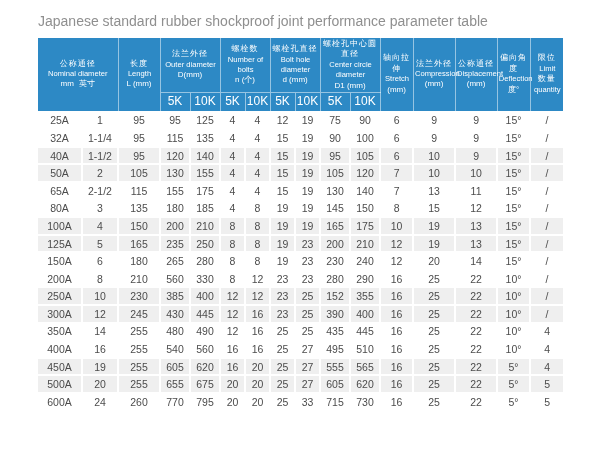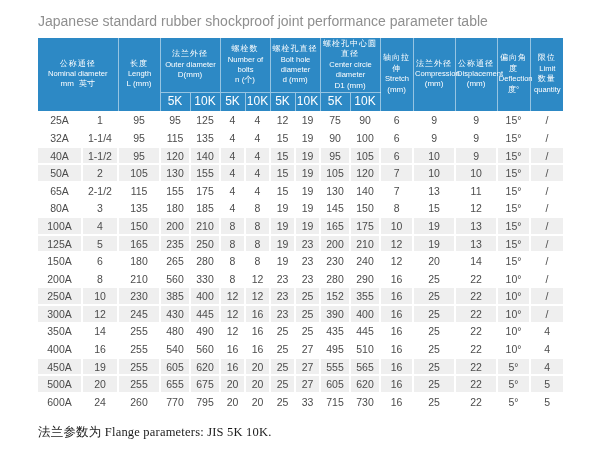--- a/index.html
+++ b/index.html
@@ -440,14 +440,13 @@
           <td>730</td>
           <td>16</td>
           <td>25</td>
           <td>22</td>
           <td>5°</td>
           <td>5</td>
         </tr>
       </tbody>
   </table>
 
-  <div class="footer">法兰参数为 Flange parameters: JIS 5K 10K.</div>
 </div>
 
 </body></html>

